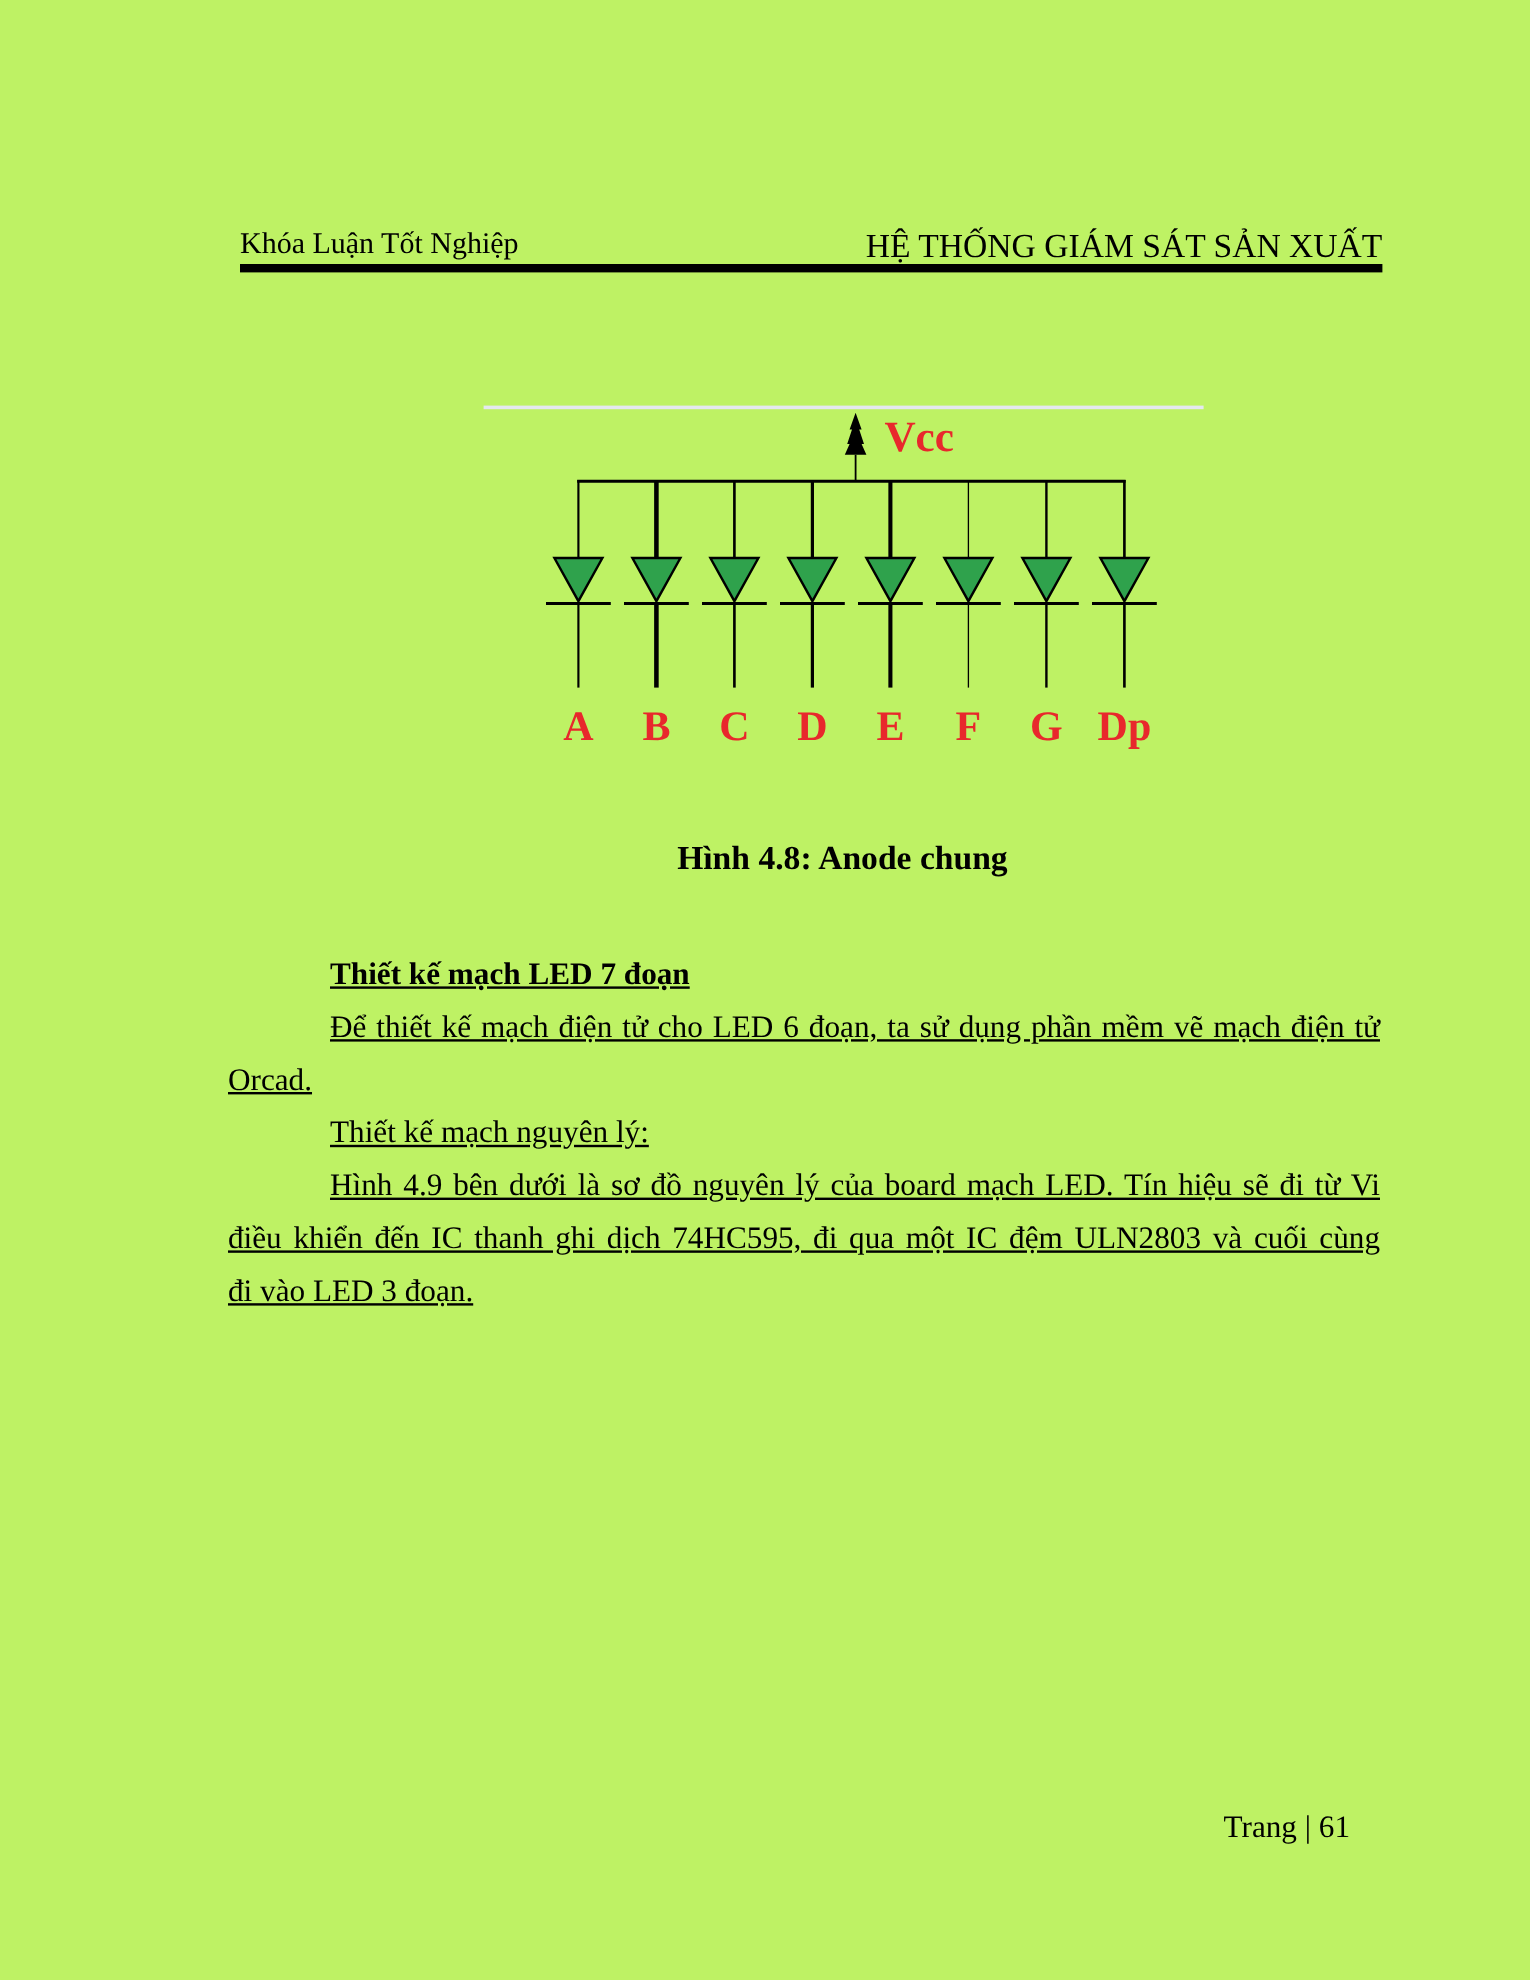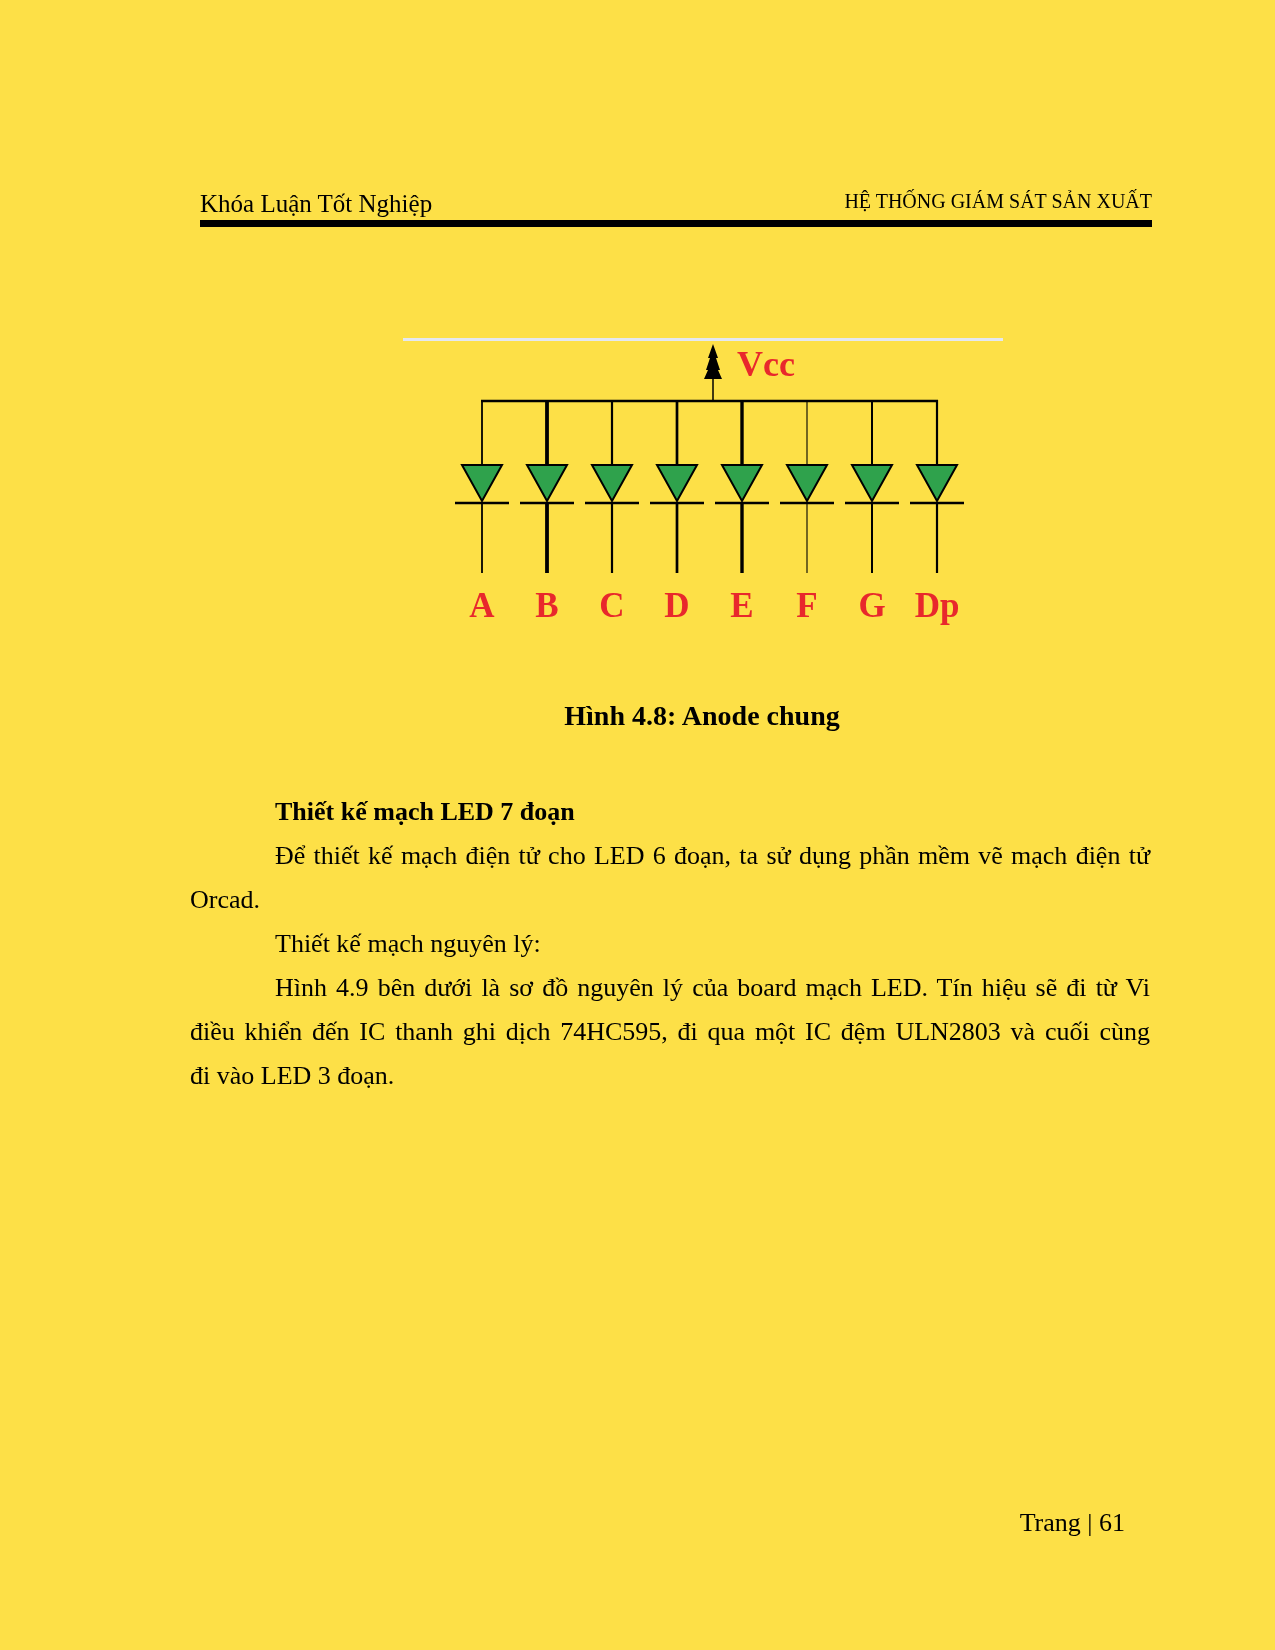--- a/index.html
+++ b/index.html
@@ -1,38 +1,38 @@
 <!DOCTYPE html>
 <html style="--led-green: #2fa24c; --label-red: #e8282c;"><head>
 <meta charset="utf-8">
 <style>
   html,body{margin:0;padding:0;background:#ffffff;}
   .page{
-    position:relative;width:1275px;height:1650px;background:#fde047;overflow:hidden;
+    position:relative;width:1275px;height:1650px;background:#bef264;overflow:hidden;
     font-family:"Liberation Serif","DejaVu Serif",serif;color:#000;
   }
   
   .hdr-left{position:absolute;left:200px;top:190px;font-size:25px;white-space:nowrap;}
-  .hdr-right{position:absolute;right:123px;top:190px;font-size:20px;white-space:nowrap;}
+  .hdr-right{position:absolute;right:123px;top:190px;font-size:28px;white-space:nowrap;}
   .hdr-rule{position:absolute;left:200px;top:220px;width:952px;height:7px;background:#000;}
   
   .fig-topline{position:absolute;left:403px;top:338px;width:600px;height:3px;background:#e4e8f0;}
   .fig-svg{position:absolute;left:390px;top:330px;}
   .wire{stroke:#000000;}
   .wire-fill{fill:#000000;}
   .led-tri{fill:var(--led-green,#2fa24c);stroke:#000000;}
   .vcc-text{font-family:"Liberation Serif","DejaVu Serif",serif;font-size:36px;font-weight:bold;
             fill:var(--label-red,#e8282c);}
   .seg-label{position:absolute;top:586px;transform:translateX(-50%);
              font-size:35px;font-weight:bold;color:var(--label-red,#e8282c);white-space:nowrap;}
   .caption{position:absolute;left:702px;top:700px;transform:translateX(-50%);
            font-size:28px;font-weight:bold;white-space:nowrap;}
   
   .content{position:absolute;left:190px;top:790px;width:960px;font-size:26px;line-height:44px;}
-  .ln{width:100%;}
+  .ln{width:100%;text-decoration:underline;}
   .ln.indent{padding-left:85px;box-sizing:border-box;}
   .ln.just{text-align:justify;text-align-last:justify;}
   .ln.bold{font-weight:bold;}
   
   .footer{position:absolute;top:1508px;right:150px;font-size:26px;white-space:nowrap;}
 </style>
 </head>
 <body>
 
 <div class="page">

